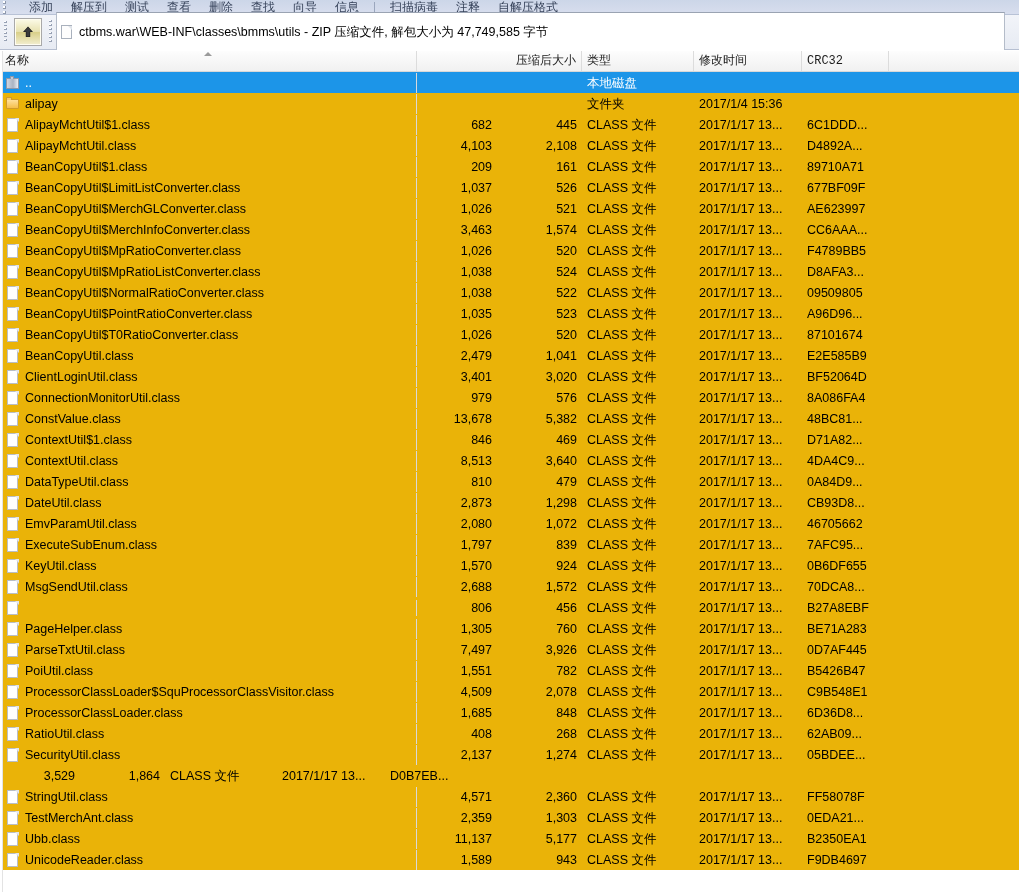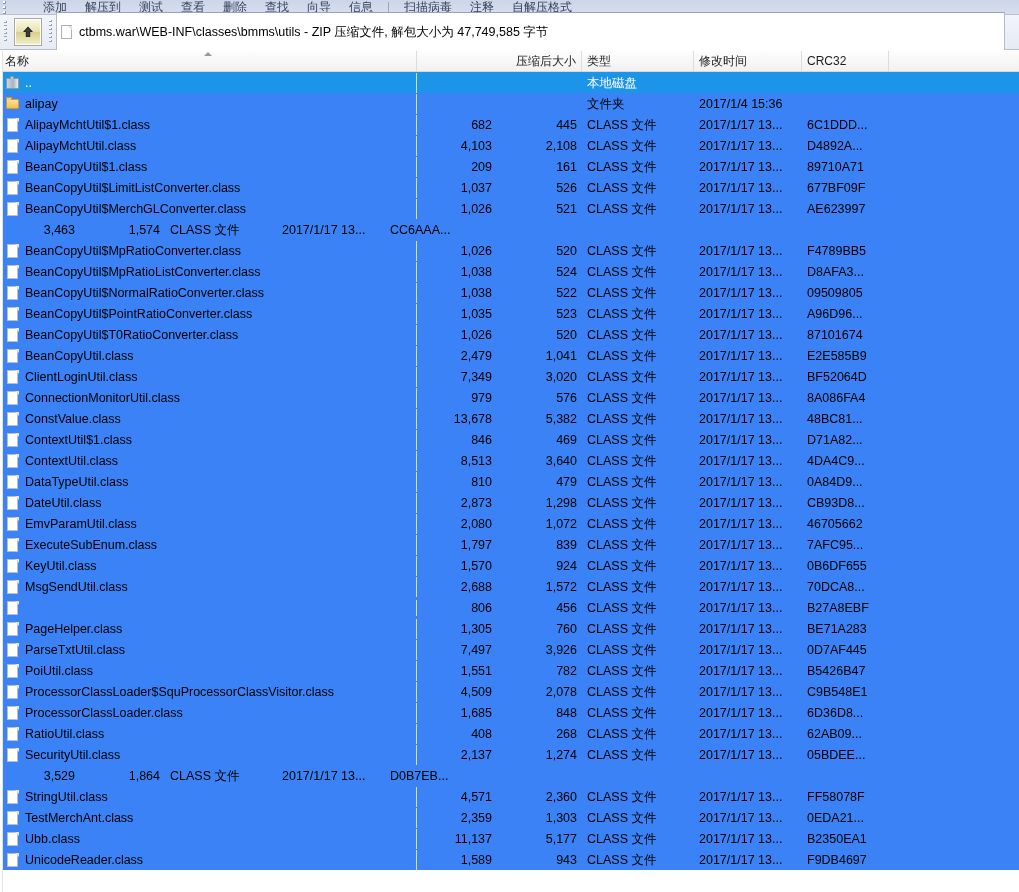--- a/index.html
+++ b/index.html
@@ -23,21 +23,21 @@
     background: #d6dcea;
     background: linear-gradient(to bottom, #ccd6e8 0%, #d8deee 100%);
     border-bottom: 1px solid #b8c2d6;
     position: relative;
     overflow: hidden;
   }
   .toolbar-inner {
     display: flex;
     align-items: flex-end;
     height: 14px;
-    padding-left: 34px;
+    padding-left: 20px;
   }
   .tb-btn {
     font-size: 12px;
     color: #16233c;
     white-space: nowrap;
     padding: 0 9px;
     line-height: 12px;
     position: relative;
     top: -1px;
     opacity: 0.85;
@@ -177,20 +177,21 @@
     border-top: 1px solid #ffffff;
   }
   .col-header {
     display: flex;
     height: 21px;
     background: #f7f7f7;
     background: linear-gradient(to bottom, #fdfdfd 0%, #f1f1f1 100%);
     border-bottom: 1px solid #d8d8d8;
     position: relative;
     box-sizing: border-box;
+    font-family: Liberation Mono, monospace;
   }
   .ch {
     box-sizing: border-box;
     font-size: 12px;
     color: #1c1c1c;
     line-height: 20px;
     border-right: 1px solid #dcdcdc;
     padding: 0 5px;
     overflow: hidden;
     white-space: nowrap;
@@ -218,21 +219,21 @@
 
   
   .rows {
     position: relative;
   }
   .row {
     display: flex;
     height: 21px;
     align-items: center;
     box-sizing: border-box;
-    background: #3b82f6;
+    background: #eab308;
   }
   .row.sel {
     background: #1e90e6;
     background: #1d9bf0;
     background: #1c95e8;
     color: #ffffff;
   }
   .cell {
     box-sizing: border-box;
     font-size: 12.5px;
@@ -478,20 +479,24 @@
           <span class="name-label">BeanCopyUtil$MerchGLConverter.class</span>
         </div>
         <div class="cell c-size">1,026</div>
         <div class="cell c-psize">521</div>
         <div class="cell c-type">CLASS 文件</div>
         <div class="cell c-date">2017/1/17 13...</div>
         <div class="cell c-crc">AE623997</div>
         <div class="cell c-last"></div>
       </div>
       <div class="row">
+        <div class="cell c-name">
+          <span class="ico ico-file"></span>
+          <span class="name-label">BeanCopyUtil$MerchInfoConverter.class</span>
+        </div>
         <div class="cell c-size">3,463</div>
         <div class="cell c-psize">1,574</div>
         <div class="cell c-type">CLASS 文件</div>
         <div class="cell c-date">2017/1/17 13...</div>
         <div class="cell c-crc">CC6AAA...</div>
         <div class="cell c-last"></div>
       </div>
       <div class="row">
         <div class="cell c-name">
           <span class="ico ico-file"></span>
@@ -562,21 +567,21 @@
         <div class="cell c-type">CLASS 文件</div>
         <div class="cell c-date">2017/1/17 13...</div>
         <div class="cell c-crc">E2E585B9</div>
         <div class="cell c-last"></div>
       </div>
       <div class="row">
         <div class="cell c-name">
           <span class="ico ico-file"></span>
           <span class="name-label">ClientLoginUtil.class</span>
         </div>
-        <div class="cell c-size">7,349</div>
+        <div class="cell c-size">3,401</div>
         <div class="cell c-psize">3,020</div>
         <div class="cell c-type">CLASS 文件</div>
         <div class="cell c-date">2017/1/17 13...</div>
         <div class="cell c-crc">BF52064D</div>
         <div class="cell c-last"></div>
       </div>
       <div class="row">
         <div class="cell c-name">
           <span class="ico ico-file"></span>
           <span class="name-label">ConnectionMonitorUtil.class</span>

